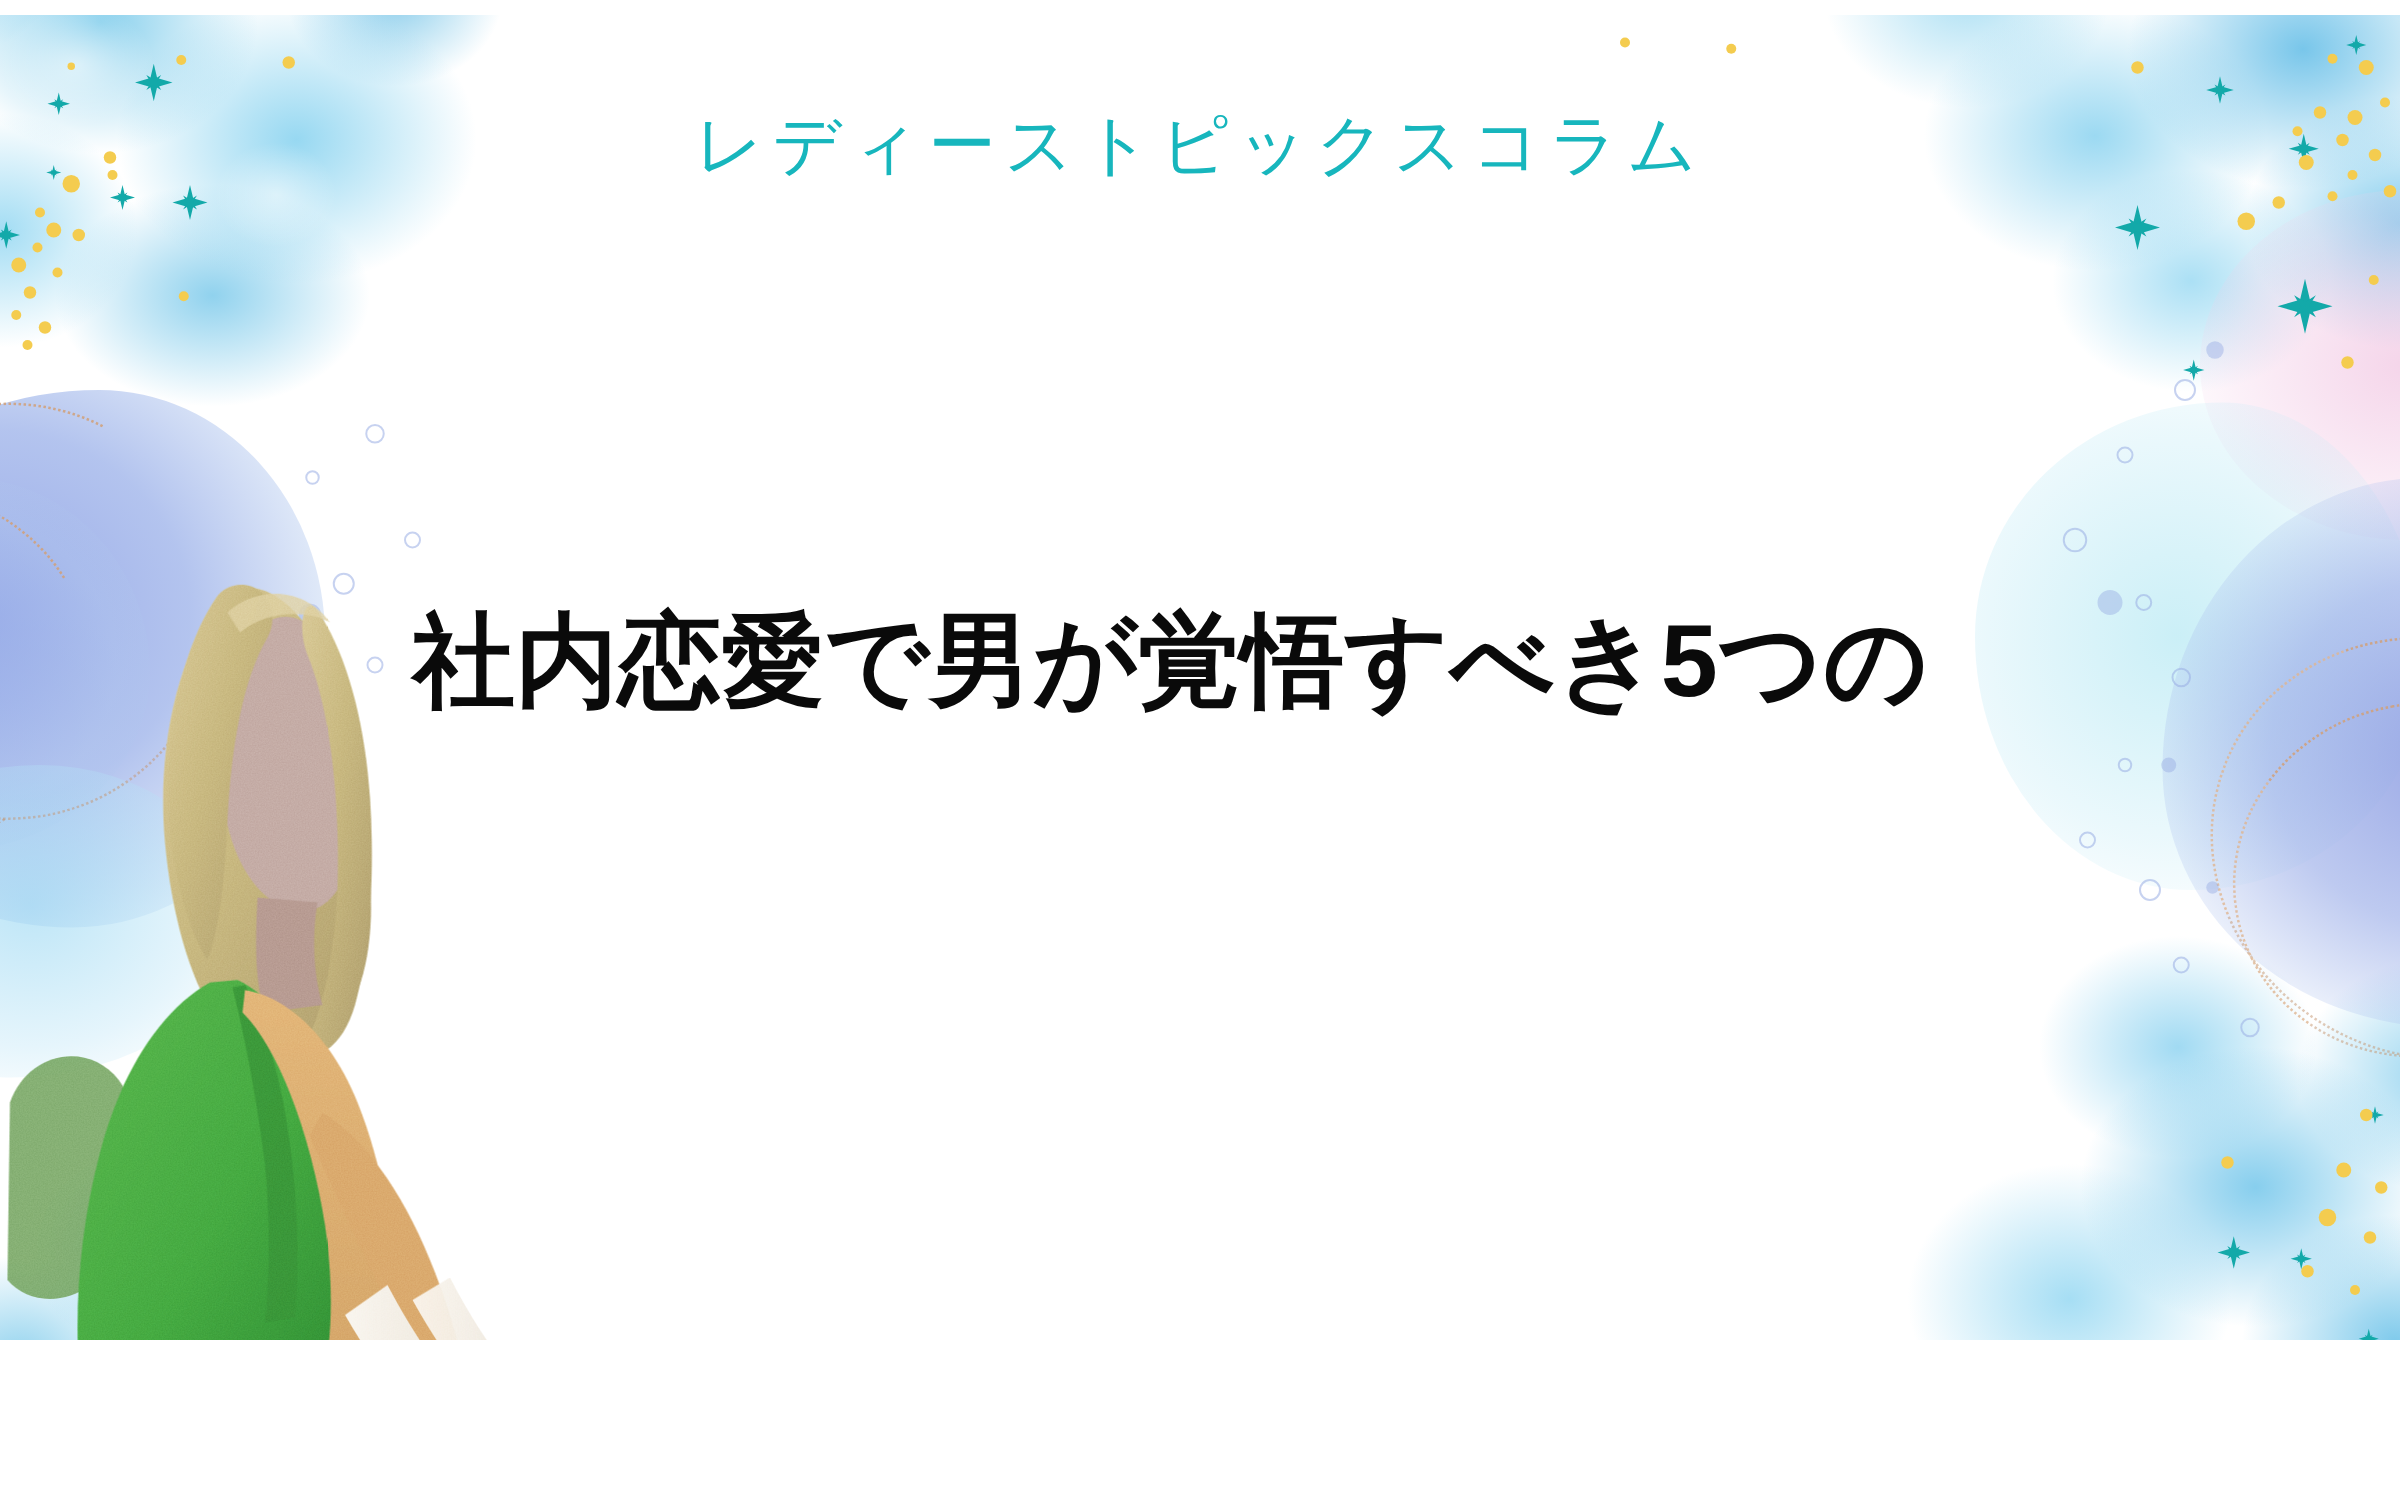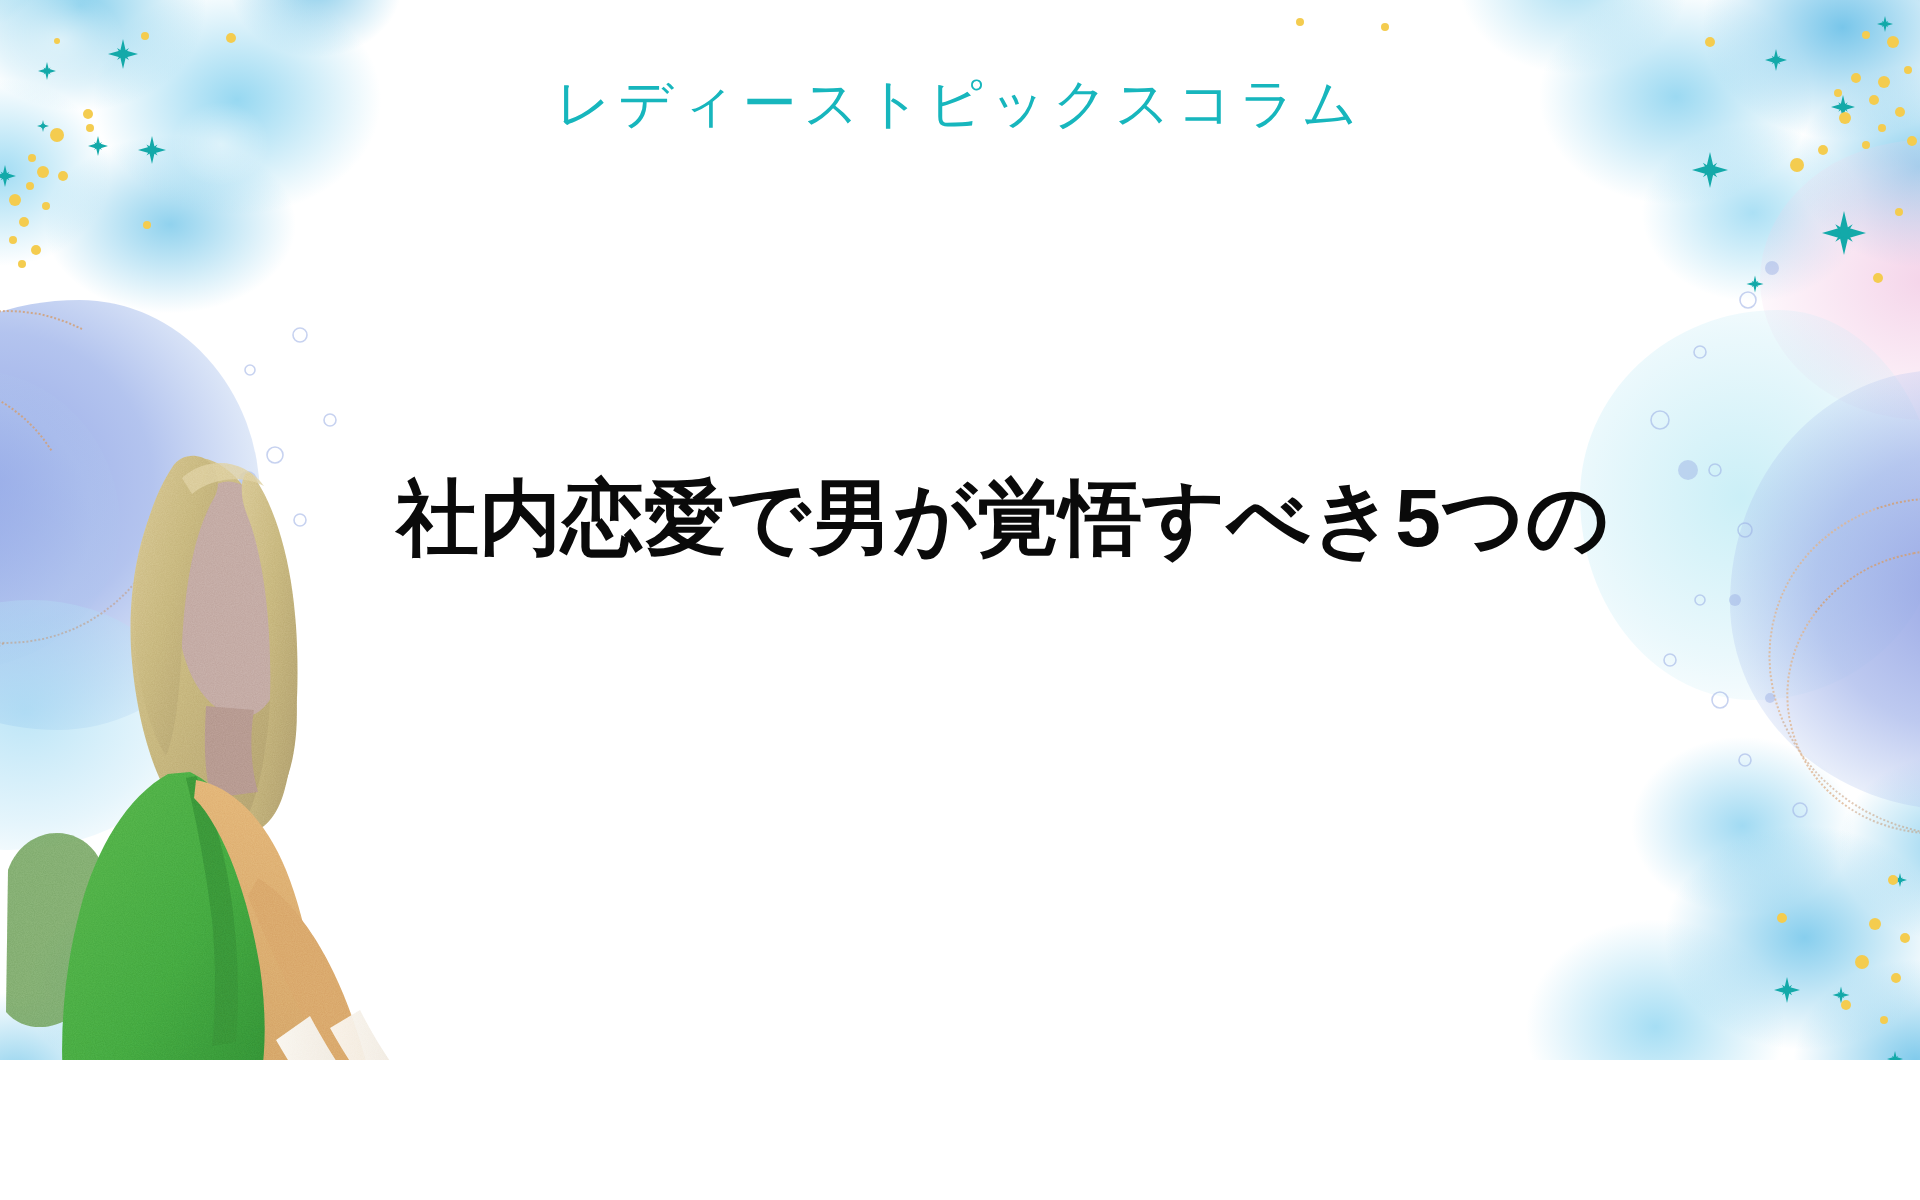--- a/index.html
+++ b/index.html
@@ -4,20 +4,21 @@
 <title>Eyecatch</title>
 <style>
   html,body{margin:0;padding:0;background:#fff;}
   body{font-family:"Liberation Sans","DejaVu Sans",sans-serif;}
 
   #canvas{
     position:relative;
     width:1920px;height:1060px;
     background:#ffffff;
     overflow:hidden;
+    margin-top:12px;
   }
 
   
   .layer{position:absolute;pointer-events:none;}
 
   
   #wc-tl{left:-110px;top:-150px;width:560px;height:520px;}
   #wc-tl .w1{
     position:absolute;left:0;top:0;width:560px;height:520px;
     background:
@@ -117,21 +118,21 @@
     font-weight:500;
     letter-spacing:.13em;
     color:#17b6bd;
     font-family:"Liberation Sans","DejaVu Sans",sans-serif;
     white-space:nowrap;
   }
 
   
   #title-block{
     position:absolute;left:330px;top:470px;width:1280px;
-    text-align:right;
+    text-align:left;
     color:#0a0a0a;
     font-weight:bold;
     font-size:82px;
     line-height:1.16;
     letter-spacing:.005em;
     font-family:"Liberation Sans","DejaVu Sans",sans-serif;
   }
   #title-block .ln{display:block;}
 
   

